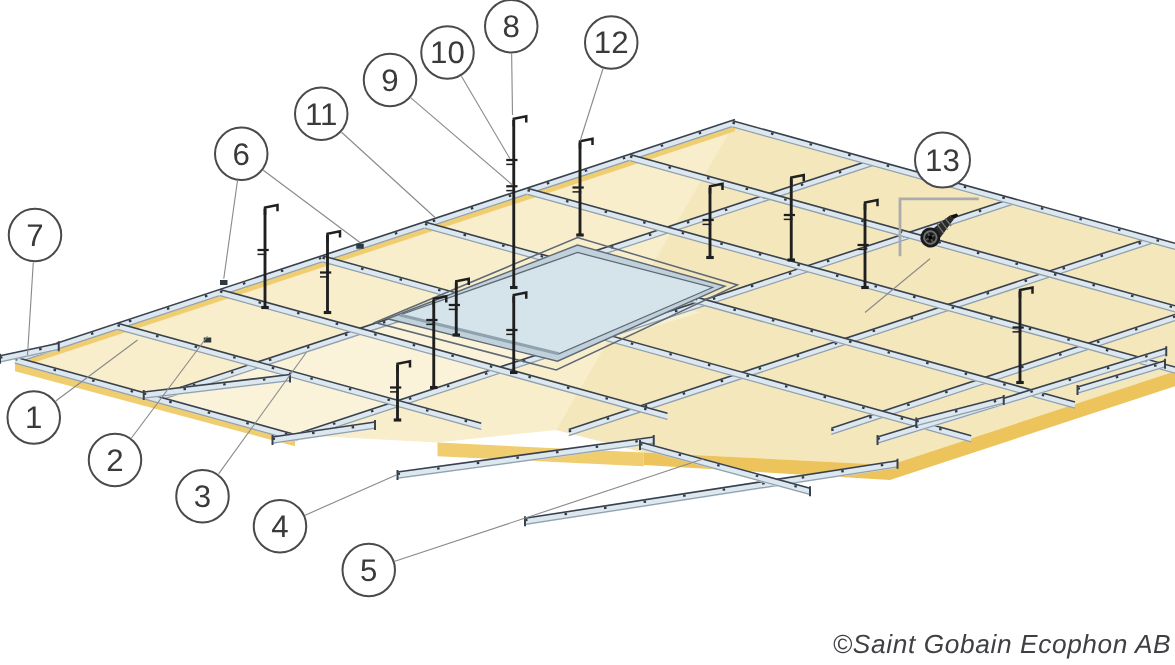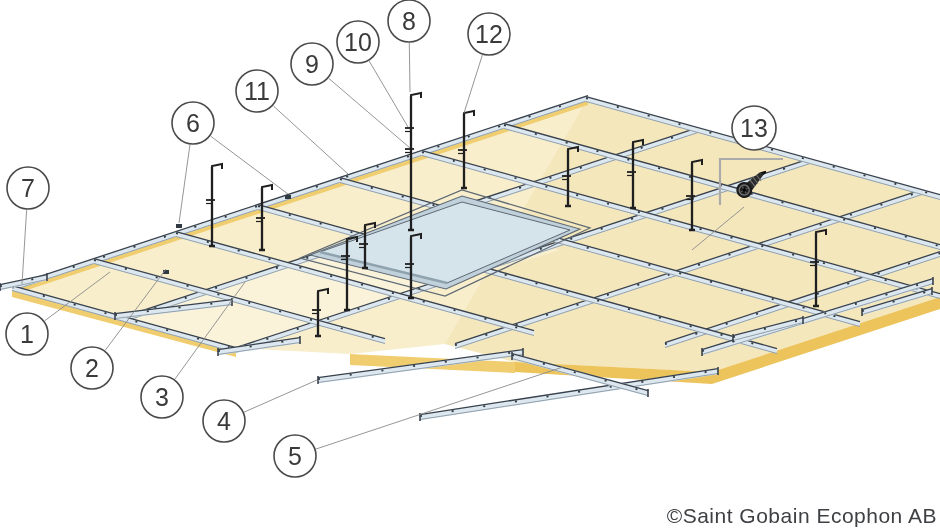--- a/index.html
+++ b/index.html
@@ -344,14 +344,14 @@
           <line x1="12" y1="-7" x2="13" y2="1.5" stroke="#777" stroke-width="1" stroke-linecap="butt"></line>
           <line x1="16" y1="-7.2" x2="17" y2="0.5" stroke="#777" stroke-width="1" stroke-linecap="butt"></line>
           <circle cx="-2" cy="0" r="8" fill="#1A1A1A"></circle>
           <circle cx="-2" cy="0" r="5" fill="none" stroke="#6E6E6E" stroke-width="1.5"></circle>
           <line x1="-6" y1="0" x2="2" y2="0" stroke="#555" stroke-width="1.4" stroke-linecap="butt"></line>
           <line x1="-2" y1="-4" x2="-2" y2="4" stroke="#555" stroke-width="1.4" stroke-linecap="butt"></line>
           <circle cx="-2" cy="0" r="1.6" fill="#000"></circle>
         </g>
       </g>
     </svg>
-  <div id="copyright" style="color: rgb(62, 64, 67);">©Saint Gobain Ecophon AB</div>
+  <div id="copyright" style="color: rgb(62, 64, 67); font-style: italic;">©Saint Gobain Ecophon AB</div>
 </div>
 
 </body></html>

